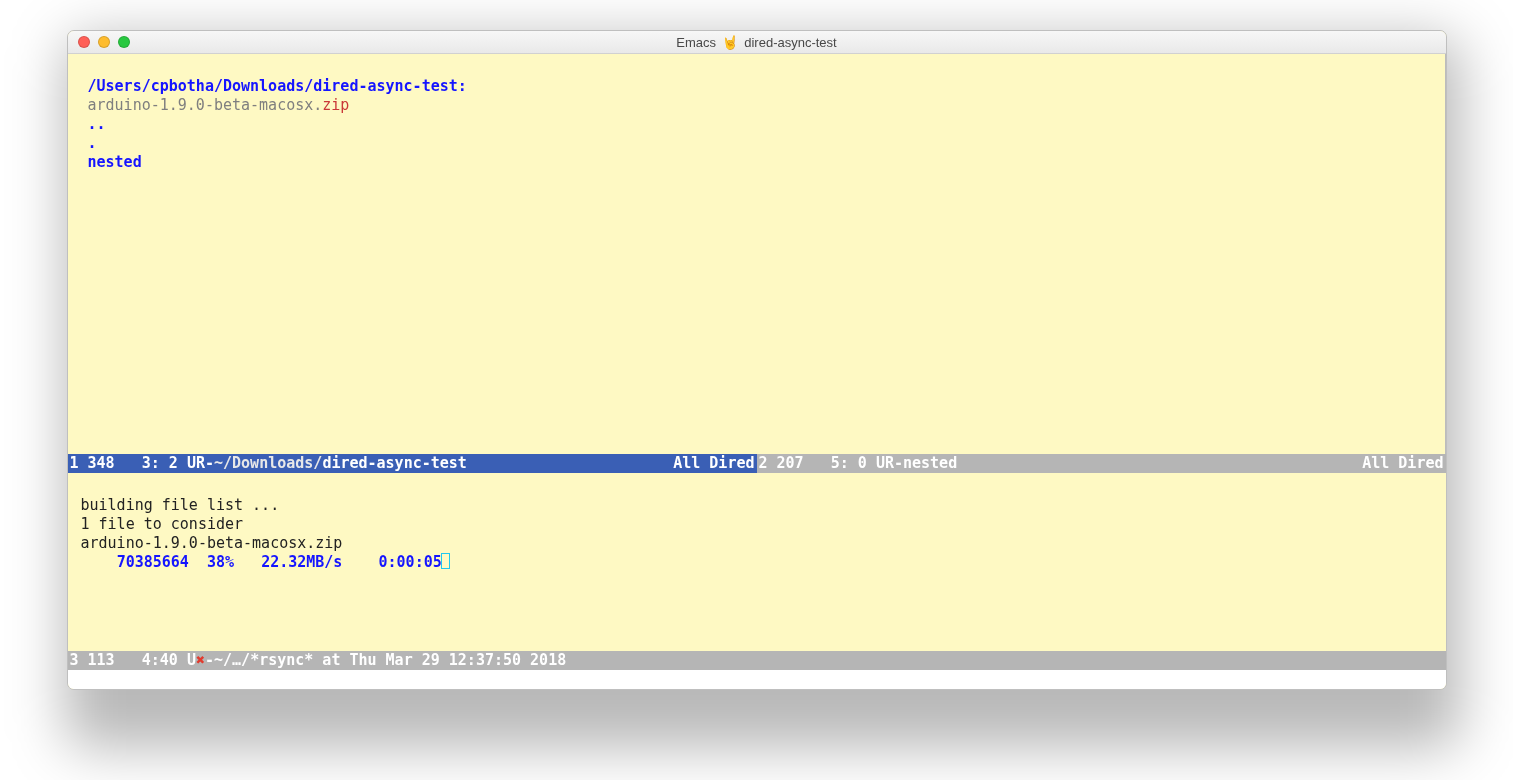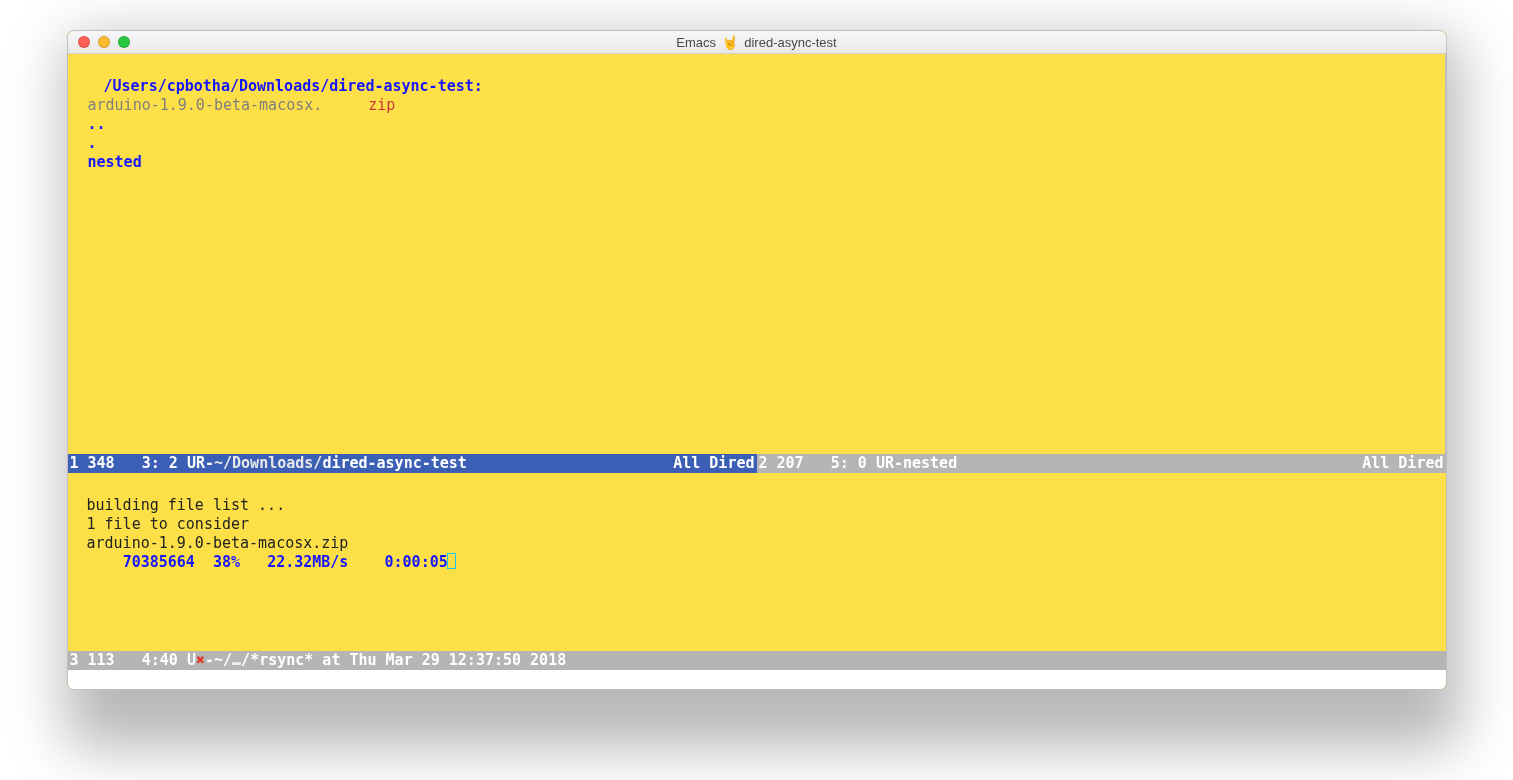--- a/index.html
+++ b/index.html
@@ -28,21 +28,21 @@
     background: rgba(0,0,0,0.28);
     filter: blur(28px);
     border-radius: 22px;
     z-index: 0;
   }
   .window {
     position: relative;
     margin-top: 30px;
     width: 1380px;
     height: 660px;
-    background: #fde047;
+    background: #fef9c3;
     border: 1px solid #bfbfbf;
     border-radius: 7px;
     overflow: hidden;
     z-index: 1;
     display: flex;
     flex-direction: column;
   }
   .titlebar {
     height: 23px;
     background: linear-gradient(#f7f7f7, #e9e9e9);
@@ -81,23 +81,23 @@
   }
   .pane {
     flex: 1 1 50%;
     position: relative;
     padding: 4px 0 0 20px;
     line-height: 19px;
     white-space: pre;
     overflow: hidden;
   }
   .pane.left { border-right: 1px solid #bcbcbc; }
-  .dir-header { color: #1515ff; font-weight: bold; margin-left: 16px; }
+  .dir-header { color: #1515ff; font-weight: bold; }
   .file-base { color: #7f7f7f; }
-  .file-ext { color: #c93838; margin-left: 46px; }
+  .file-ext { color: #c93838; }
   .dotdot, .dot-entry, .dir-entry { color: #1515ff; font-weight: bold; }
   .cursor-box {
     display: inline-block;
     width: 9px;
     height: 16px;
     border: 1.5px solid #1ec9f0;
     vertical-align: -2px;
     margin-left: -1px;
   }
   .modelines-top {
@@ -120,21 +120,21 @@
   .ml.inactive { background: #b5b5b5; color: #ffffff; }
   .ml .hl { color: #ffffff; }
   .ml .dim { color: #c0cdfb; }
   .ml .darktext { color: #3f3f3f; }
   .ml .path { color: #e8e8e8; }
   .ml .folder-active { color: #ffffff; font-weight: bold; }
   .ml .right { margin-left: auto; }
   .bottom-pane {
     flex: 1 1 auto;
     position: relative;
-    padding: 4px 0 0 19px;
+    padding: 4px 0 0 13px;
     line-height: 19px;
     white-space: pre;
     color: #222;
   }
   .rsync-stats { color: #1515ff; font-weight: bold; }
   .bottom-modeline {
     flex: 0 0 19px;
     background: #b5b5b5;
     color: #ffffff;
     font-weight: bold;

